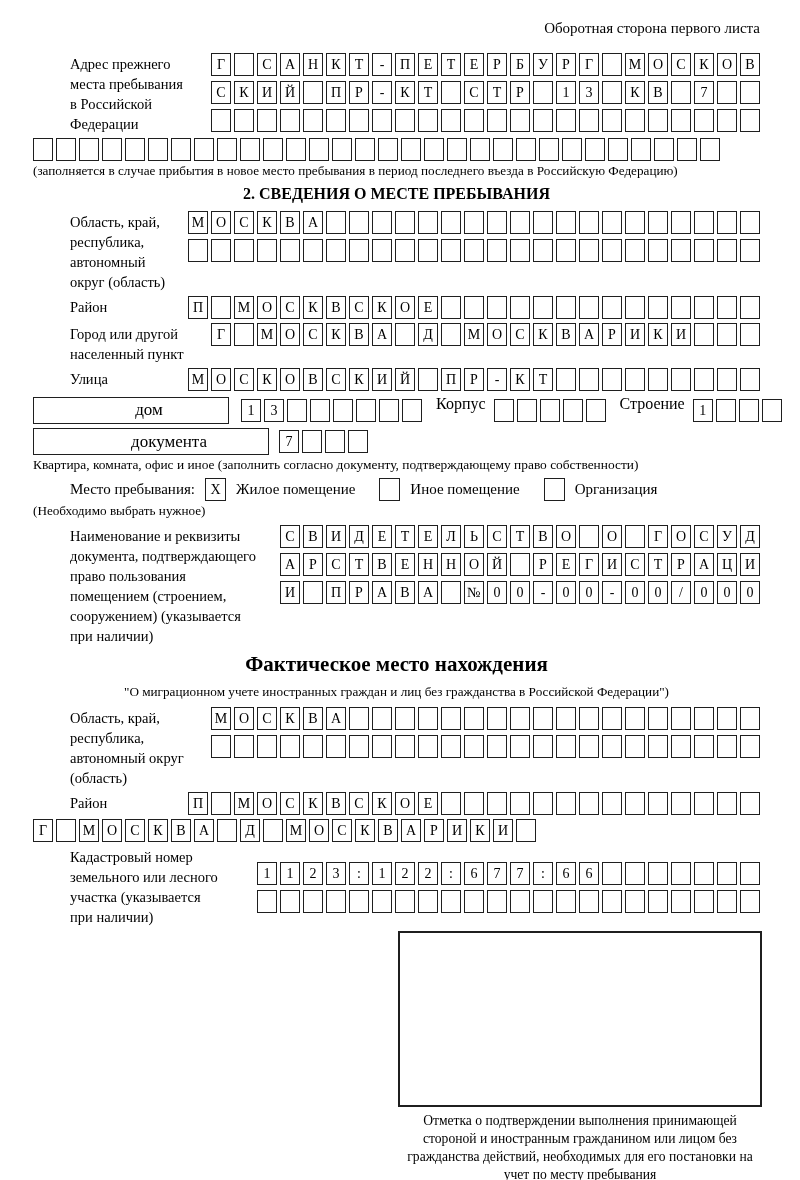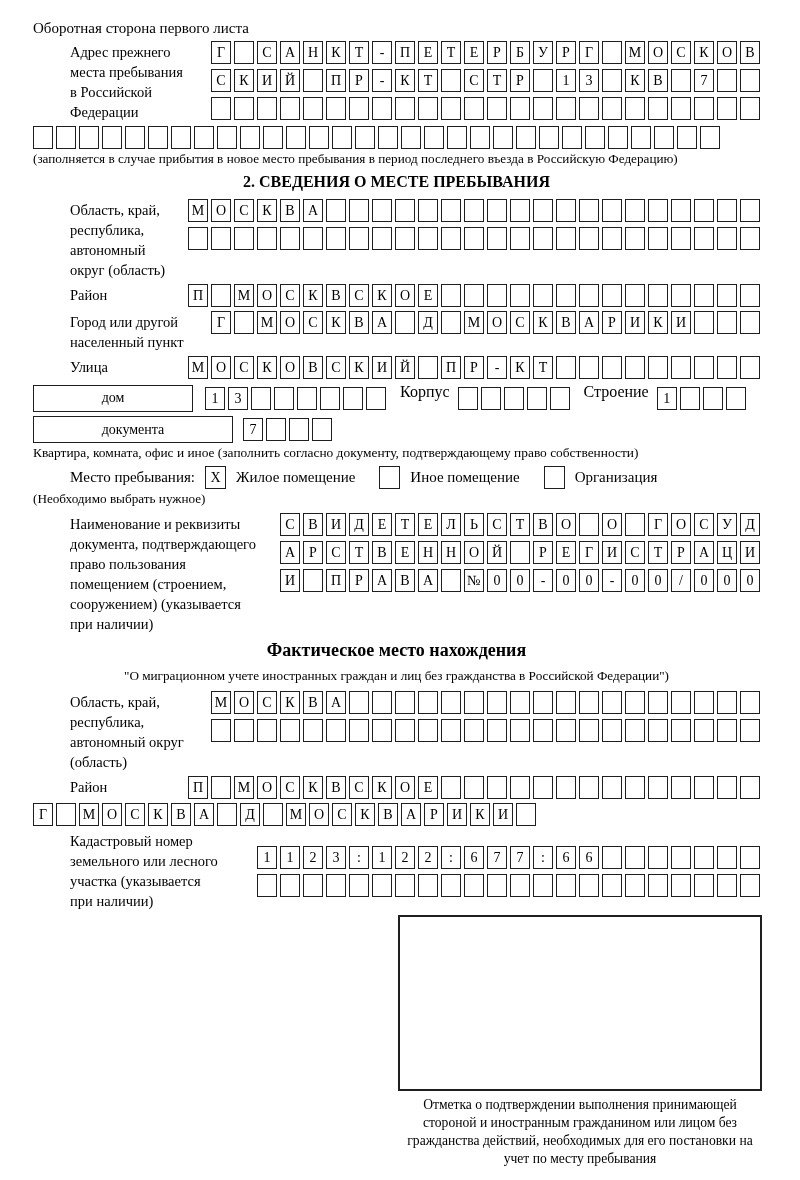--- a/index.html
+++ b/index.html
@@ -2,37 +2,37 @@
 <html><head>
 <meta charset="utf-8">
 <style>
   html,body{margin:0;padding:0;background:#fff;}
   .page{
     width:800px;height:1180px;box-sizing:border-box;
     padding:16px 40px 0 33px;background:#fff;color:#000;
     font-family:"Liberation Serif","DejaVu Serif",serif;
     position:relative;overflow:hidden;
   }
-  .corner{font-size:15px;margin:4px 0 4px 0;}
+  .corner{text-align:right;font-size:15px;margin:4px 0 16px 0;}
   .field{display:flex;align-items:flex-start;margin-bottom:4px;}
   .lbl{flex:1;font-size:14.5px;line-height:1.38;white-space:pre-line;padding-left:37px;margin-top:1px;}
   .grid{display:flex;flex-direction:column;gap:5px;align-items:flex-end;flex:none;}
   .cellrow{display:flex;gap:3px;justify-content:flex-end;flex:none;}
   .cell{
     width:18px;height:21px;border:1.6px solid #1f1f1f;flex:none;
     font-size:14px;line-height:21px;text-align:center;box-sizing:content-box;
   }
   .fullrow{justify-content:flex-start;margin-bottom:2px;}
   .caption{font-size:13.2px;text-align:left;margin:1px 0 6px 0;}
   .caption-left{font-size:13.4px;text-align:left;margin:1px 0 5px 0;}
   .sec-title{font-weight:bold;text-align:center;font-size:16px;margin:4px 0 8px 0;}
-  .fact-title{font-weight:bold;text-align:center;font-size:18px;margin:6px 0 6px 0;}
+  .fact-title{font-weight:bold;text-align:center;font-size:21px;margin:6px 0 6px 0;}
   .fact-note{font-size:13.2px;text-align:center;line-height:1.35;}
   .domrow{display:flex;align-items:center;margin:3px 0 2px 0;}
-  .widebox{border:1.6px solid #1f1f1f;height:25px;display:flex;align-items:center;justify-content:center;font-size:14px;flex:none;box-sizing:content-box;}
+  .widebox{border:1.6px solid #1f1f1f;height:25px;display:flex;align-items:center;justify-content:center;font-size:17px;flex:none;box-sizing:content-box;padding-left:36px;}
   .dombox{width:158px;margin-right:12px;}
   .kvbox{width:198px;margin-right:10px;}
   .inline-lbl{font-size:16px;margin:0 8px 12px 14px;flex:none;}
   .chkrow{display:flex;align-items:center;font-size:15px;padding-left:37px;margin:4px 0 2px 0;}
   .checkbox{width:19px;height:21px;border:1.6px solid #1f1f1f;text-align:center;font-size:14px;line-height:21px;flex:none;box-sizing:content-box;}
   .chk-gap1{margin:0 10px 0 10px;}
   .chk-lbl{margin-right:14px;}
   .kadastr-grid{margin-top:16px;}
   .stamp-wrap{margin-left:365px;width:364px;margin-top:4px;}
   .stamp-box{height:176px;border:2px solid #1f1f1f;box-sizing:border-box;}

